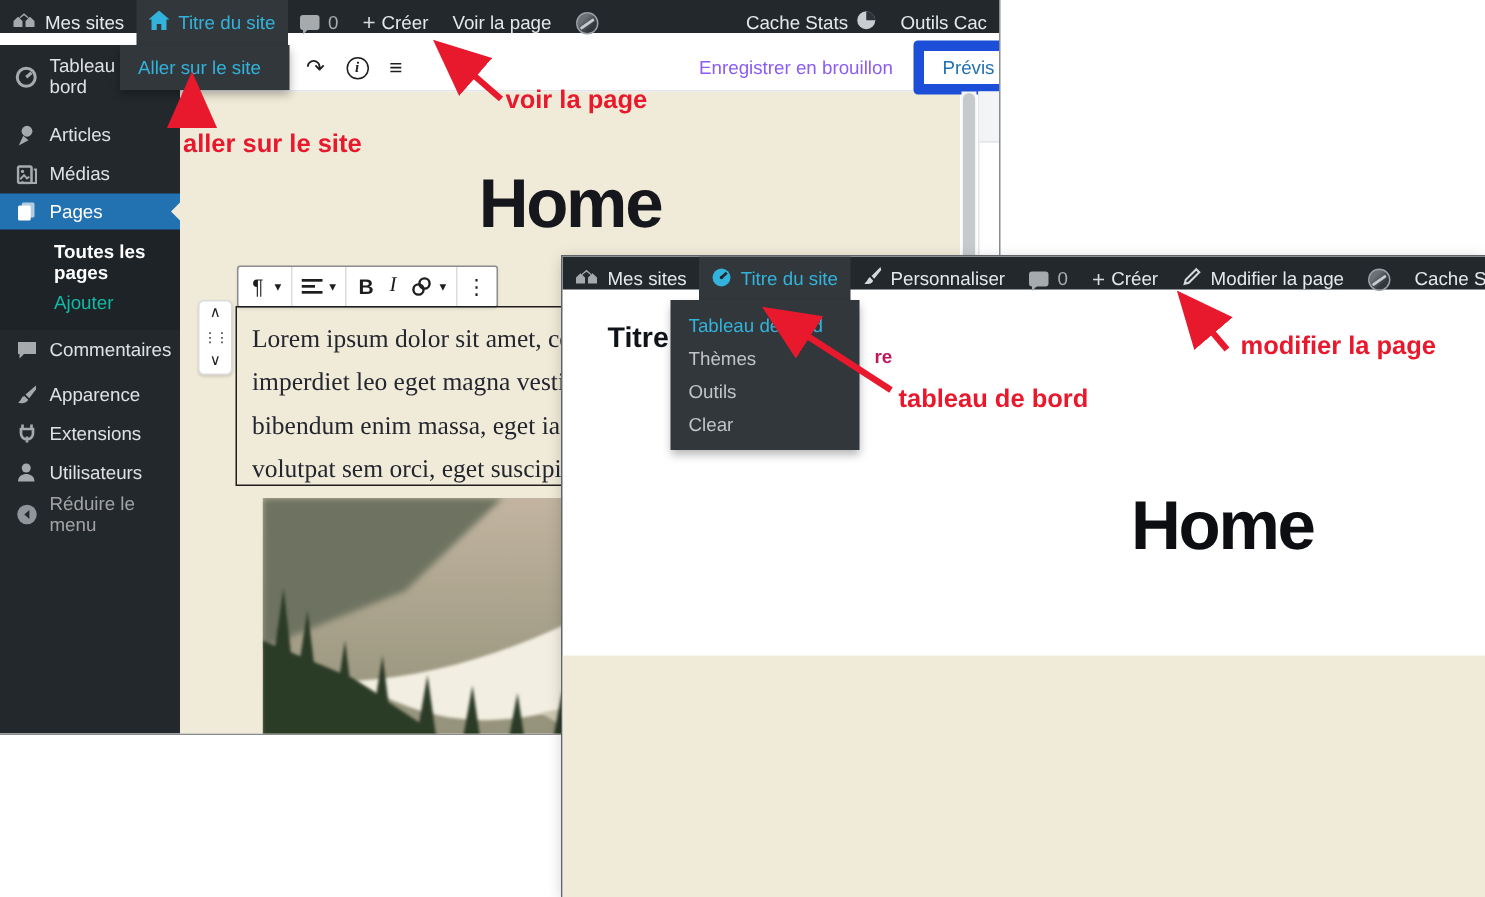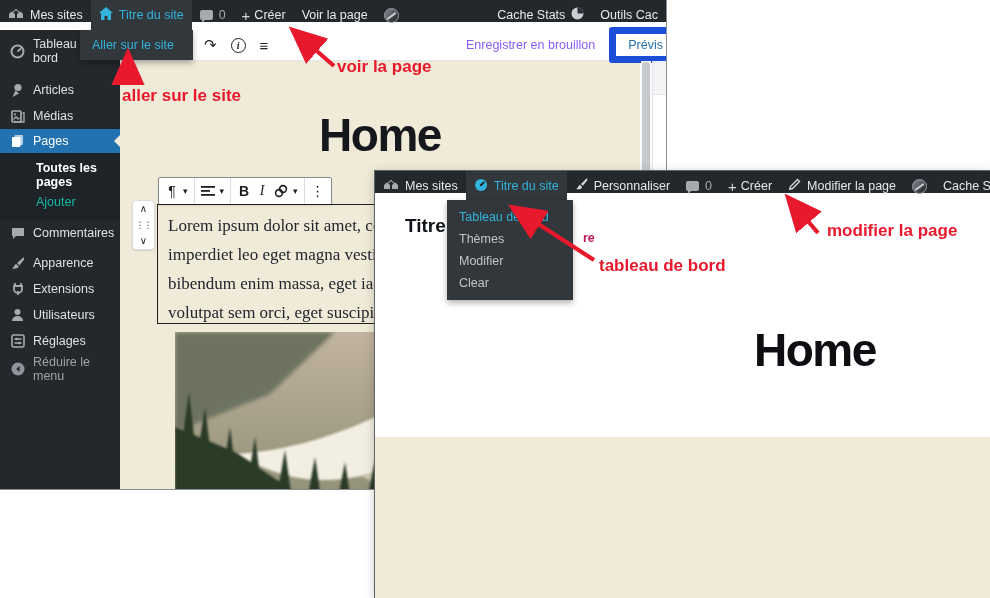--- a/index.html
+++ b/index.html
@@ -213,31 +213,20 @@
         <span>Extensions</span>
       </div>
       <div class="sb-item">
         <span class="micon">
             <svg width="13" height="14" viewBox="0 0 13 14">
               <circle cx="6.5" cy="4" r="3" fill="#a7aaad"></circle>
               <path d="M1 13 C1 9.5 4 8 6.5 8 C9 8 12 9.5 12 13 Z" fill="#a7aaad"></path>
             </svg>
           </span>
         <span>Utilisateurs</span>
-      </div>
-      <div class="sb-item">
-        <span class="micon">
-            <svg width="14" height="14" viewBox="0 0 14 14">
-              <rect x="1" y="1" width="12" height="12" rx="1.5" fill="none" stroke="#a7aaad" stroke-width="1.6"></rect>
-              <path d="M3.5 5 H10.5 M3.5 9 H10.5" stroke="#a7aaad" stroke-width="1.4"></path>
-              <circle cx="5.5" cy="5" r="1.3" fill="#a7aaad"></circle>
-              <circle cx="8.5" cy="9" r="1.3" fill="#a7aaad"></circle>
-            </svg>
-          </span>
-        <span>Réglages</span>
       </div>
       <div class="sb-item dim" style="margin-top:2px">
         <span class="micon">
             <svg width="14" height="14" viewBox="0 0 14 14">
               <circle cx="7" cy="7" r="6.5" fill="#8f959b"></circle>
               <path d="M8.6 4 L5.2 7 L8.6 10 Z" fill="#23282d"></path>
             </svg>
           </span>
         <span>Réduire le menu</span>
       </div>
@@ -429,21 +418,21 @@
     <div class="s-title">Titre du site</div>
     <div class="s-tagline">re</div>
     <div class="s-home">Home</div>
     <div class="s-beige">
       
     </div>
 
     <div class="dropdown" id="site-dd">
       <span class="dd-item blue">Tableau de bord</span>
       <span class="dd-item">Thèmes</span>
-      <span class="dd-item">Modifier</span>
+      <span class="dd-item">Outils</span>
       <span class="dd-item">Clear</span>
     </div>
   </div>
 
   <div id="ann">
     <svg width="990" height="598" viewBox="0 0 990 598">
       <defs>
         <marker id="ah" markerWidth="9" markerHeight="8" refX="7" refY="4" orient="auto">
           <polygon points="0 0, 9 4, 0 8" fill="#e8192c"></polygon>
         </marker>

